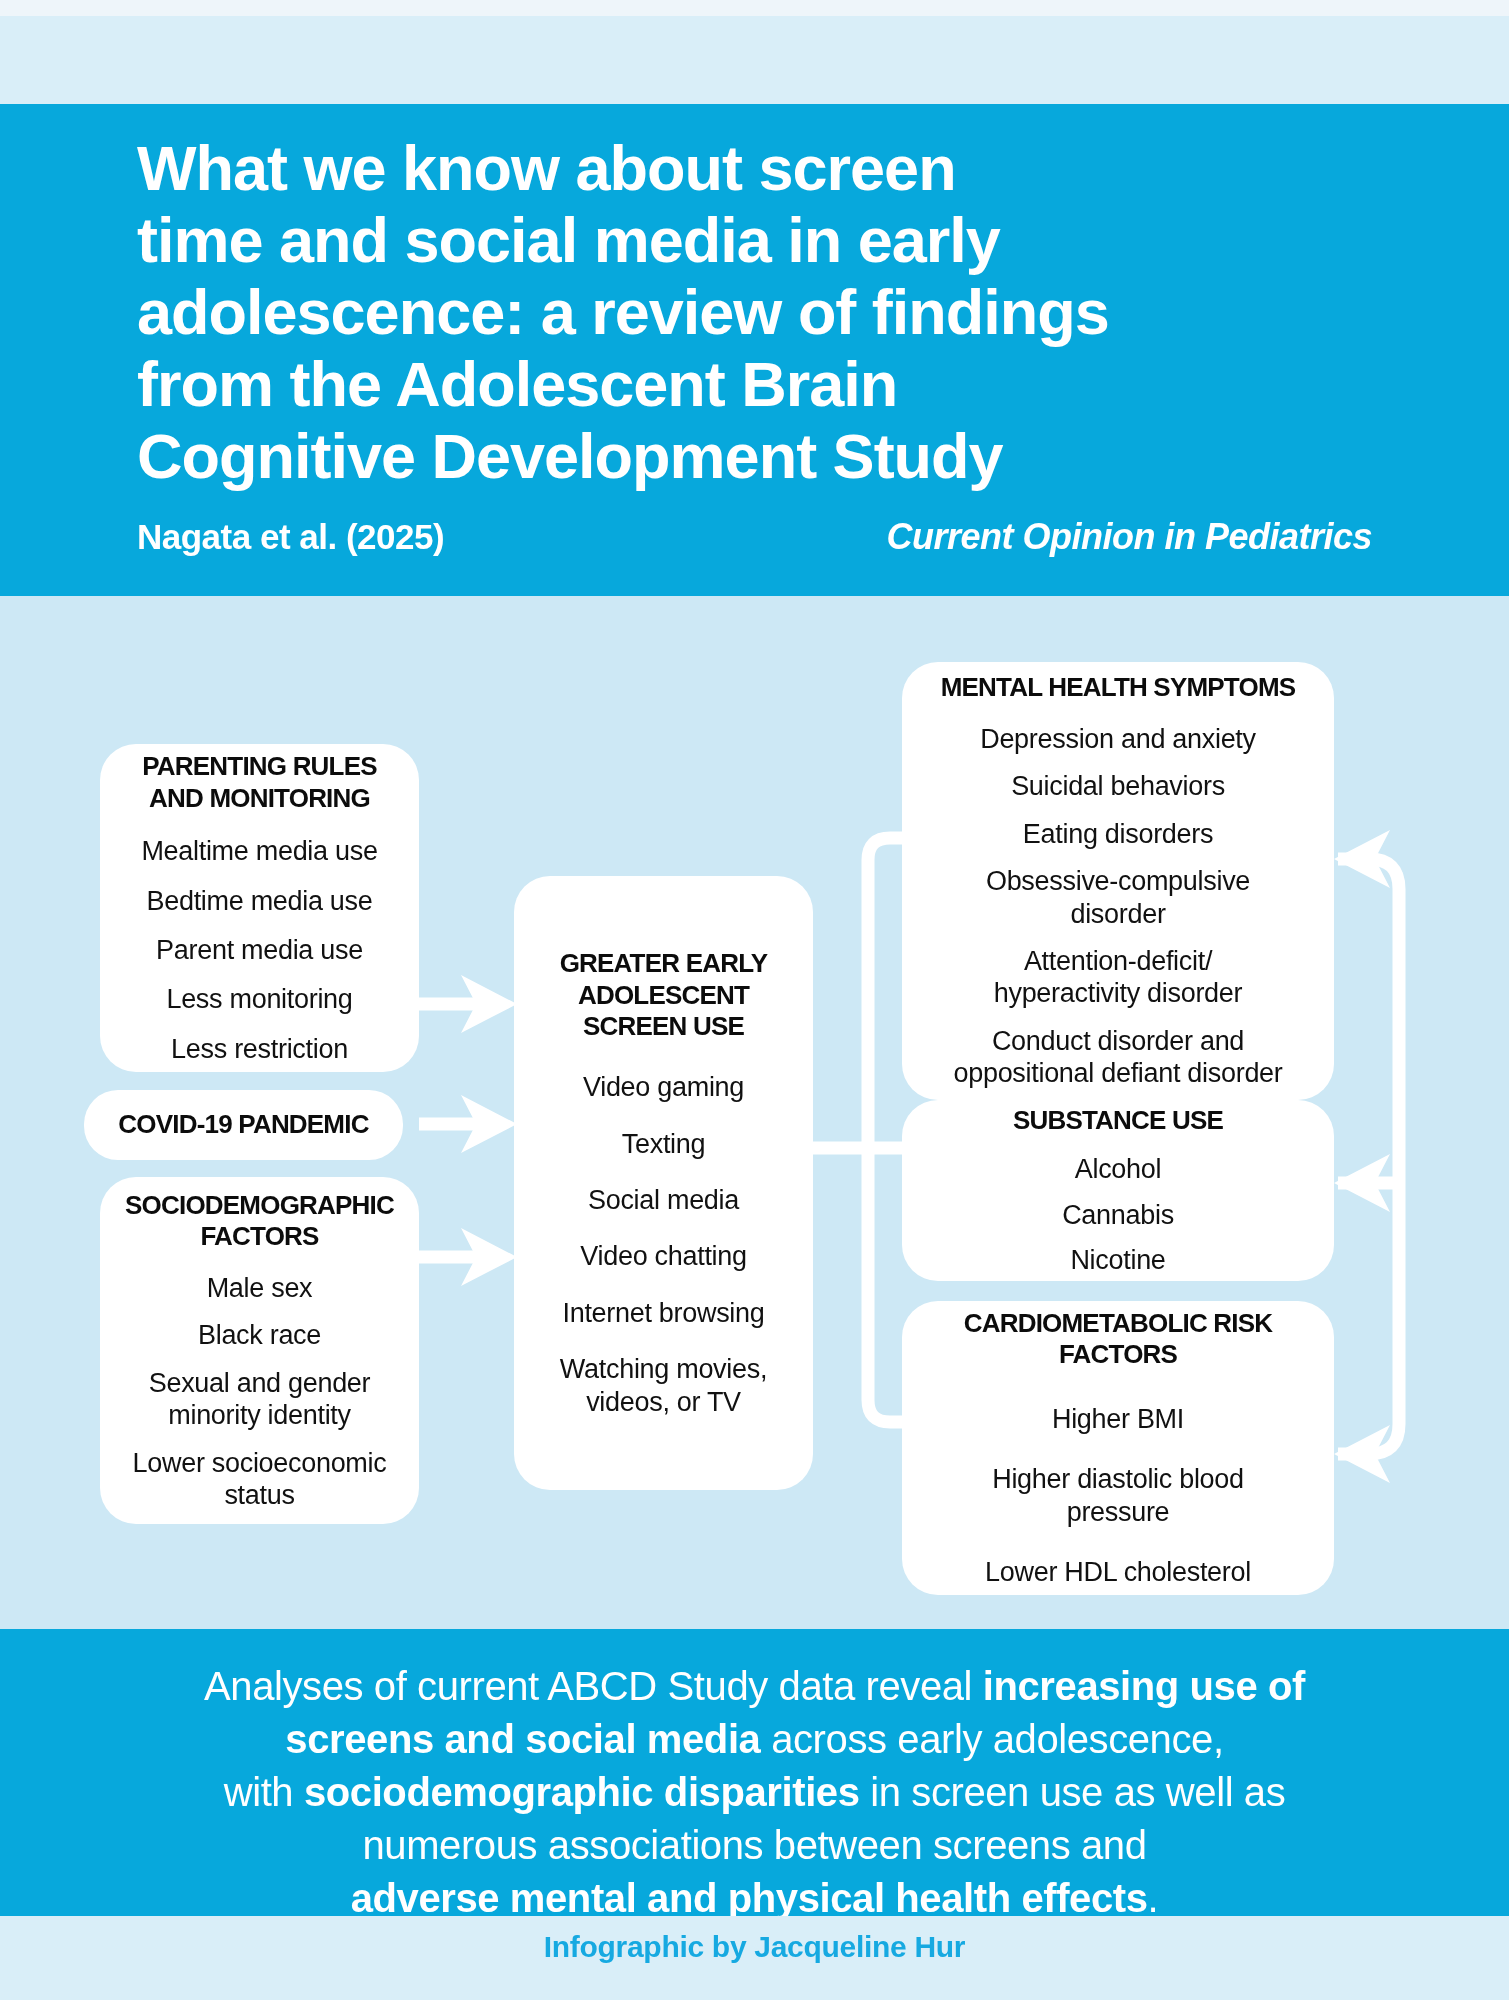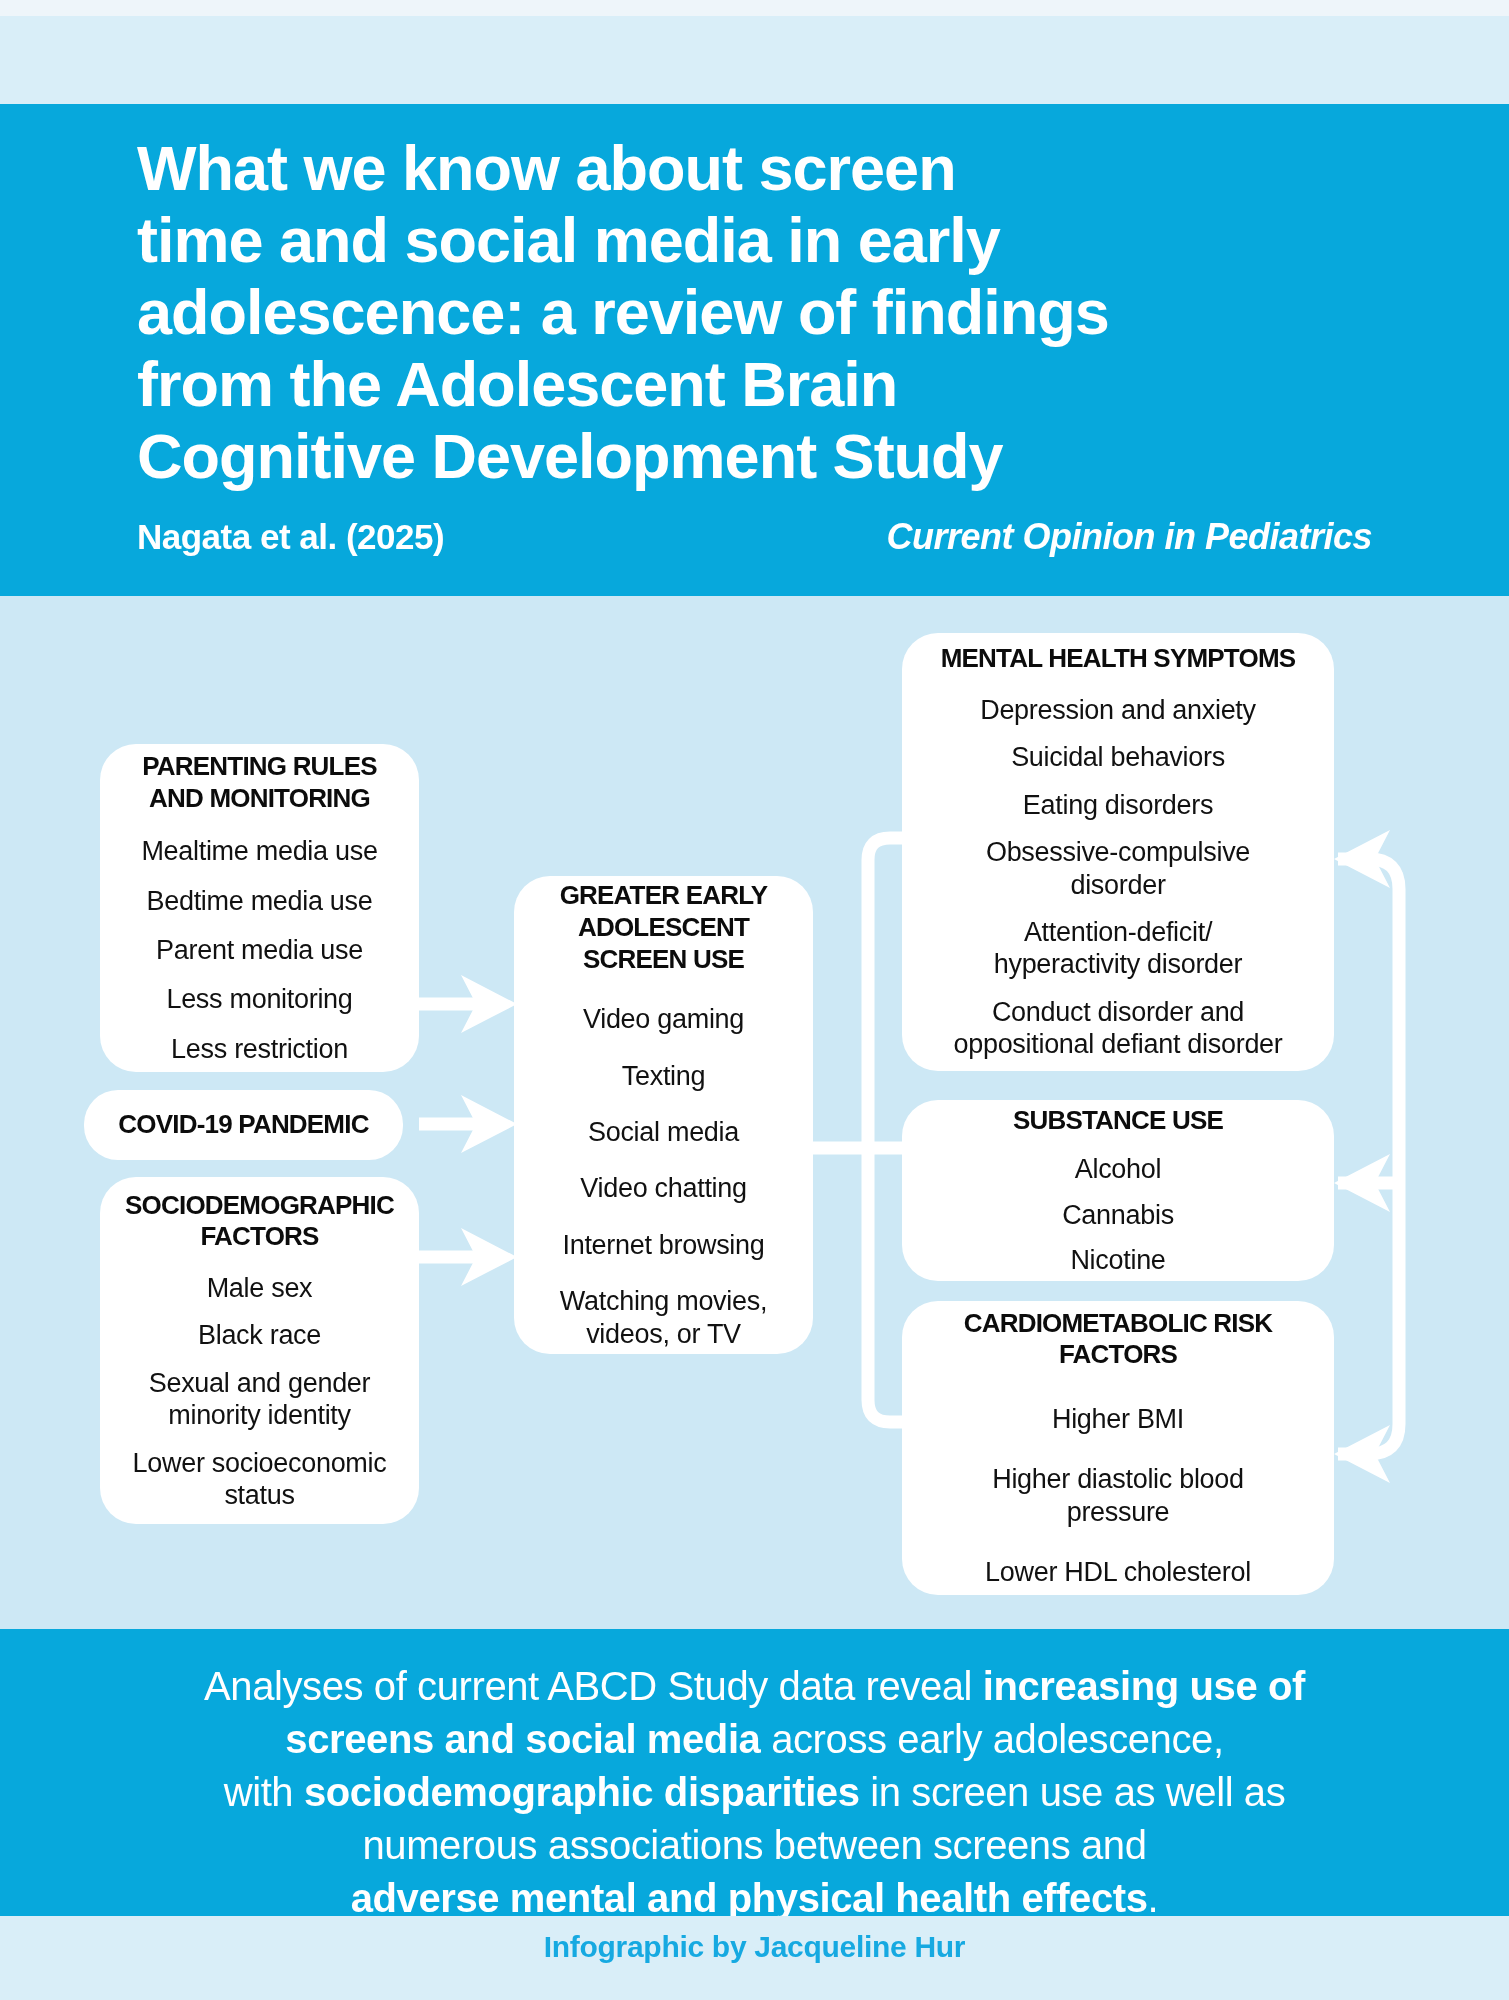--- a/index.html
+++ b/index.html
@@ -52,22 +52,22 @@
     font-size:26px;font-weight:700;letter-spacing:-0.8px;line-height:1.22;
     color:#0c0c0c;margin-bottom:4px;
   }
   .item{font-size:27px;font-weight:500;letter-spacing:-0.3px;line-height:1.2;}
   .wrap-narrow{max-width:330px;}
 
   #box-parenting{left:100px;top:148px;width:319px;height:328px;gap:17px;}
   #box-covid{left:84px;top:494px;width:319px;height:70px;border-radius:34px;}
   #box-covid .box-title{margin-bottom:0;}
   #box-socio{left:100px;top:581px;width:319px;height:347px;gap:15px;}
-  #box-center{left:514px;top:280px;width:299px;height:478px;gap:24px;padding:14px 16px;}
-  #box-mental{left:902px;top:37px;width:432px;height:438px;gap:15px;padding:0 26px;}
+  #box-center{left:514px;top:280px;width:299px;height:614px;gap:24px;padding:14px 16px;}
+  #box-mental{left:902px;top:66px;width:432px;height:438px;gap:15px;padding:0 26px;}
   #box-substance{left:902px;top:504px;width:432px;height:181px;gap:13px;padding:10px 24px;}
   #box-cardio{left:902px;top:705px;width:432px;height:294px;gap:28px;padding:12px 26px;}
 
   
   .connectors{position:absolute;left:0;top:0;width:1509px;height:1033px;pointer-events:none;}
   .connectors .stroke{stroke:#ffffff;stroke-width:13;fill:none;}
   .connectors .fillw{fill:#ffffff;stroke:none;}
 
   
   .summary-text{

